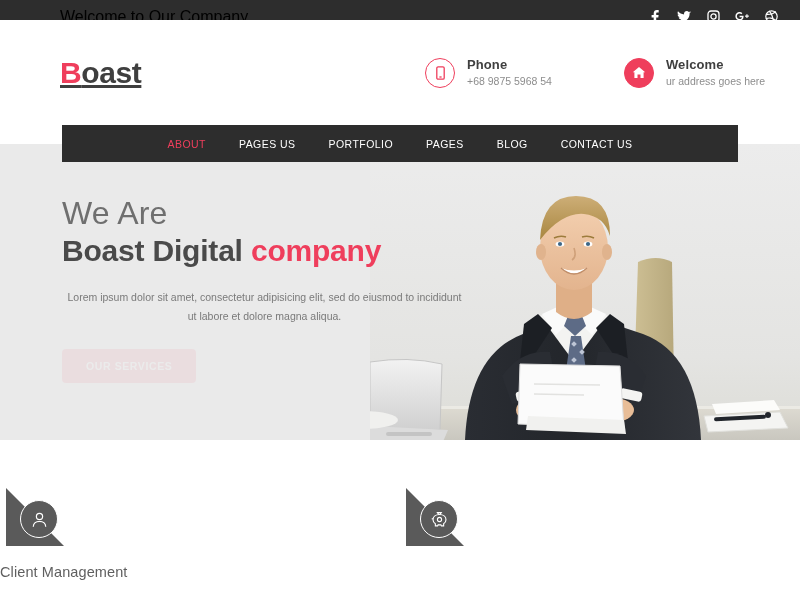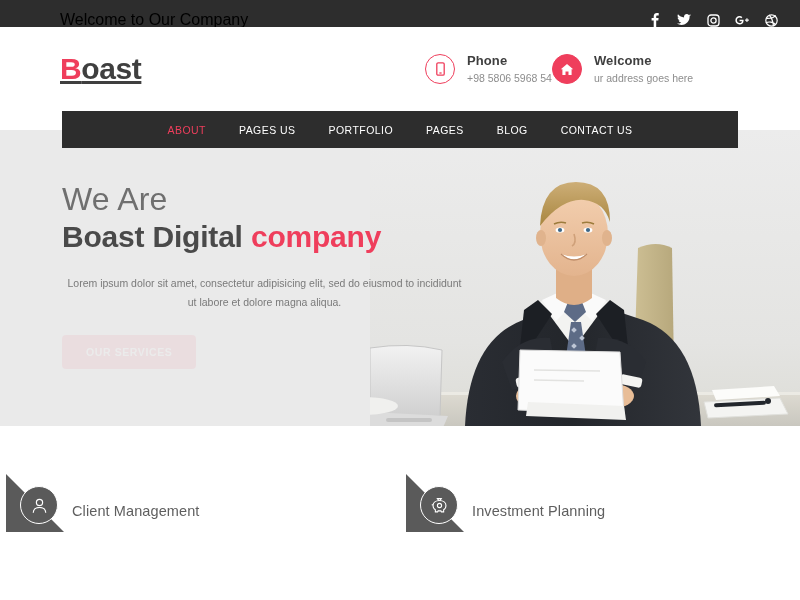--- a/index.html
+++ b/index.html
@@ -5,58 +5,59 @@
   * { box-sizing: border-box; margin: 0; padding: 0; }
   html, body {
     width: 800px; height: 600px;
     font-family: "Liberation Sans", sans-serif;
     background: #ffffff;
     overflow: hidden;
   }
 
   
   .topbar {
-    height: 27px;
+    height: 20px;
     background: #2d2d2d;
     display: flex;
     align-items: center;
     justify-content: space-between;
     padding: 13px 22px 0 60px;
   }
   .social-list { display: flex; align-items: center; gap: 15px; }
   .social-icon {
     width: 14px; height: 14px;
     display: flex; align-items: center; justify-content: center;
     color: #ffffff;
   }
   .social-icon svg { display: block; }
 
   
   .header {
-    height: 84px;
+    height: 105px;
     background: #ffffff;
     display: flex;
     align-items: center;
     padding: 0 60px;
     position: relative;
   }
   .logo {
     font-size: 30px;
     font-weight: bold;
     letter-spacing: -0.4px;
     color: #3f3f3f;
     line-height: 1;
   }
   .logo .logo-accent { color: #ef3e5c; }
 
   .header-contacts {
     position: absolute;
     left: 425px; top: 0; bottom: 0;
     display: flex;
     align-items: center;
+    gap: 72px;
   }
   .contact-block { display: flex; align-items: center; gap: 12px; }
   .contact-icon-circle {
     width: 30px; height: 30px;
     border-radius: 50%;
     border: 1.6px solid #ef3e5c;
     display: flex; align-items: center; justify-content: center;
     color: #ef3e5c;
     flex: none;
   }
@@ -158,22 +159,22 @@
   .services {
     background: #ffffff;
     height: 156px;
     display: flex;
     align-items: flex-start;
     padding-top: 46px;
   }
   .service-card {
     flex: 1;
     display: flex;
-    flex-direction: row;
-    align-items: center;
+    flex-direction: column;
+    align-items: flex-start;
   }
   .service-icon {
     position: relative;
     width: 72px; height: 62px;
   }
   .service-tri-shape {
     position: absolute;
     left: 6px; top: 2px;
     width: 58px; height: 58px;
     background: #5a5a5a;
@@ -238,21 +239,21 @@
   <div class="header-contacts">
     <div class="contact-block">
       <span class="contact-icon-circle">
         <svg width="9" height="14" viewBox="0 0 9 14" fill="none" stroke="currentColor" stroke-width="1.3">
             <rect x=".8" y=".8" width="7.4" height="12.4" rx="1.3"></rect>
             <line x1="3.4" y1="11" x2="5.6" y2="11"></line>
           </svg>
       </span>
       <span class="contact-text">
         <span class="contact-title" style="display:block">Phone</span>
-        <span class="contact-value" style="display:block">+98 5806 5968 54</span>
+        <span class="contact-value" style="display:block">+68 9875 5968 54</span>
       </span>
     </div>
 
     <div class="contact-block">
       <span class="contact-icon-circle filled">
         <svg width="14" height="13" viewBox="0 0 14 13" fill="currentColor">
             <path d="M7 1L.8 6.2h1.6v5.9h3.1V8.6h3v3.5h3.1V6.2h1.6z"></path>
           </svg>
       </span>
       <span class="contact-text">
@@ -415,17 +416,16 @@
       <div class="service-tri-shape"></div>
       <div class="service-glyph">
         <svg width="19" height="19" viewBox="0 0 22 22" fill="none" stroke="currentColor" stroke-width="1.3">
           <path d="M3.5 11.2c0-3.6 3.3-6 7.5-6s7.5 2.4 7.5 6c0 2-1 3.7-2.7 4.8v2.4h-2.6l-.7-1.4c-.5.1-1 .2-1.5.2s-1 0-1.5-.2l-.7 1.4H6.2v-2.4C4.5 14.9 3.5 13.2 3.5 11.2z"></path>
           <path d="M10.2 5.3 8.6 3.1h4.4l-1.6 2.2"></path>
           <circle cx="11" cy="11" r="2.4"></circle>
           <path d="M3.5 10.2H2"></path>
         </svg>
       </div>
     </div>
-    <div class="service-label">Investment Planning</div>
   </div>
 
 
 </section>
 
 </body></html>

